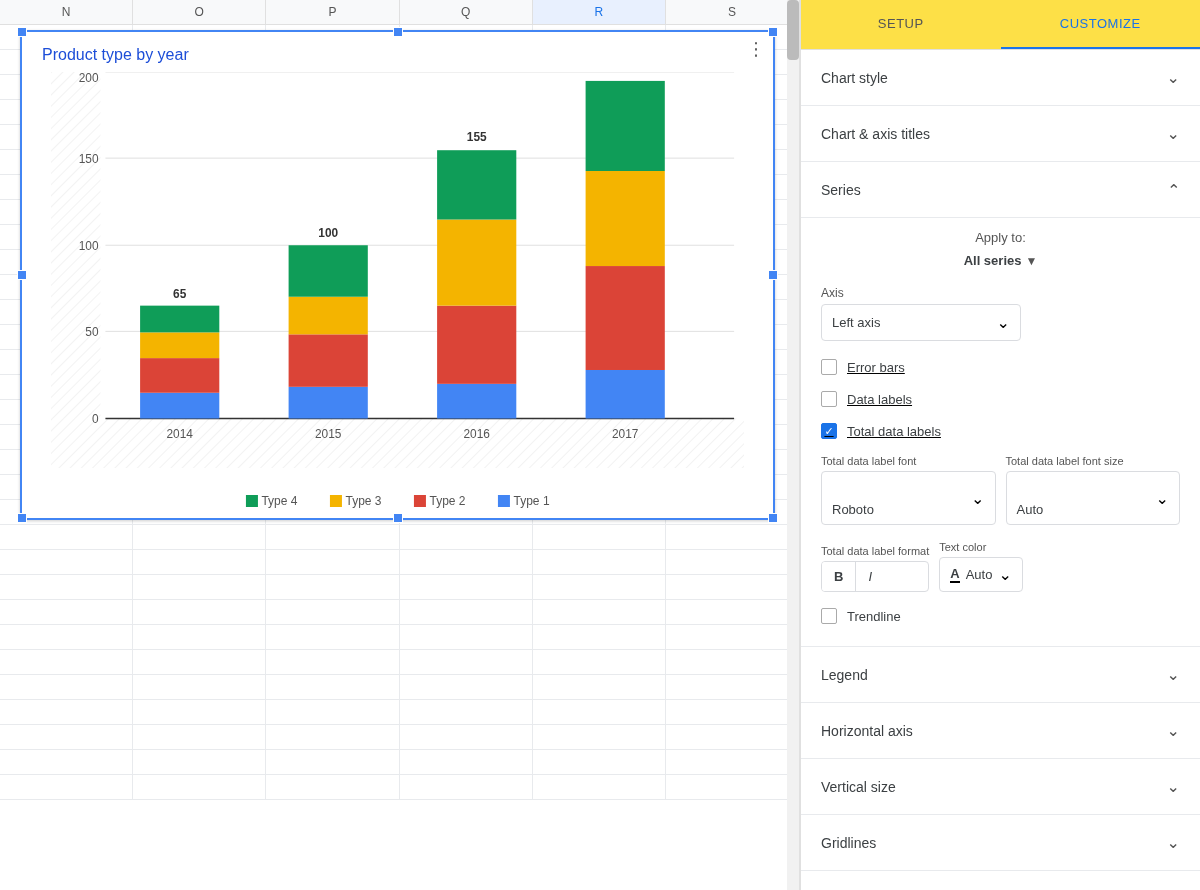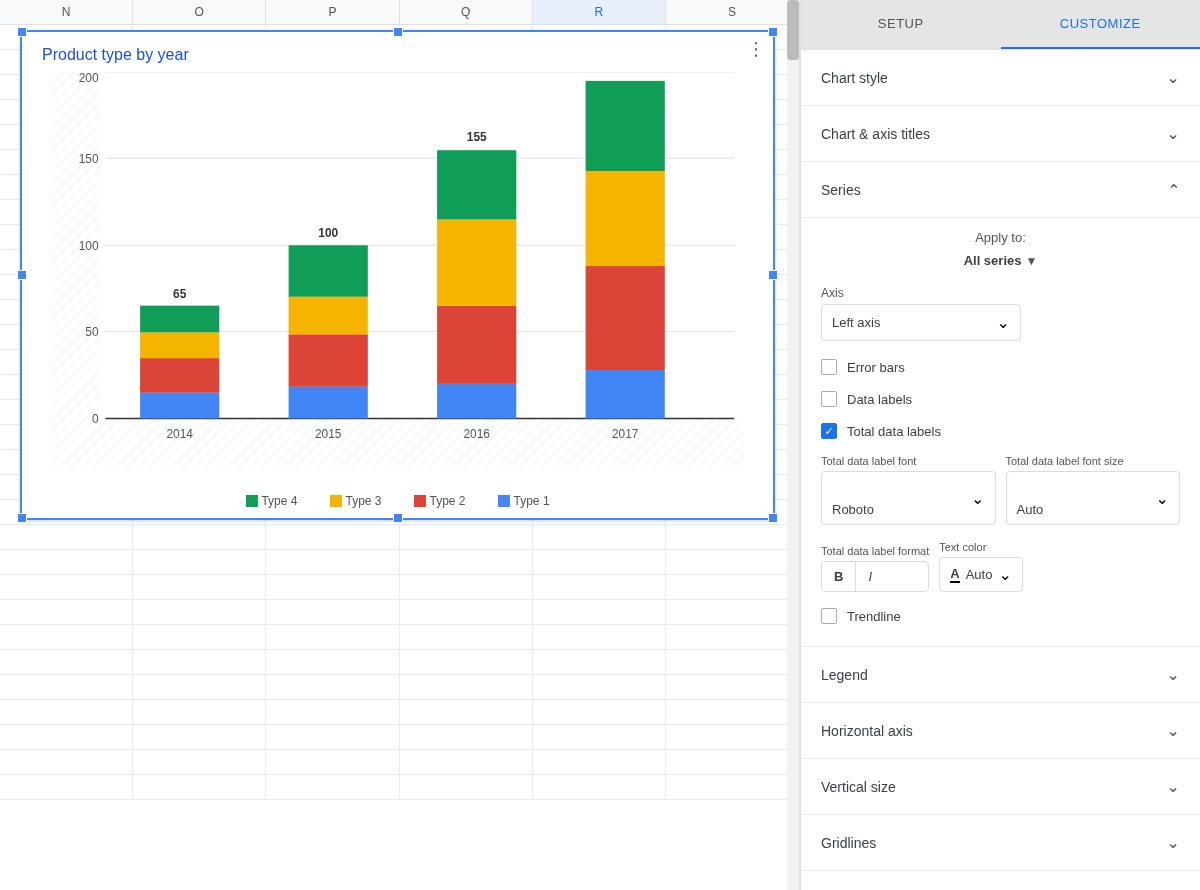--- a/index.html
+++ b/index.html
@@ -139,21 +139,21 @@
       height: 890px;
       background: #fff;
       border-left: 1px solid #e0e0e0;
       overflow-y: auto;
     }
 
     
     .panel-tabs {
       display: flex;
       border-bottom: 1px solid #e0e0e0;
-      background: #e5e5e5;
+      background: #fde047;
     }
     .panel-tab {
       flex: 1;
       padding: 16px 0;
       text-align: center;
       font-size: 13px;
       color: #555;
       cursor: pointer;
       letter-spacing: 0.5px;
       text-transform: uppercase;
@@ -241,20 +241,21 @@
       font-size: 13px;
       color: #3c4043;
     }
 
     
     .checkbox-row {
       display: flex;
       align-items: center;
       gap: 10px;
       padding: 8px 0;
+      text-decoration: underline;
     }
     .checkbox-box {
       width: 16px;
       height: 16px;
       border: 1.5px solid #aaa;
       border-radius: 2px;
       background: #fff;
       flex-shrink: 0;
     }
     .checkbox-box.checked {

